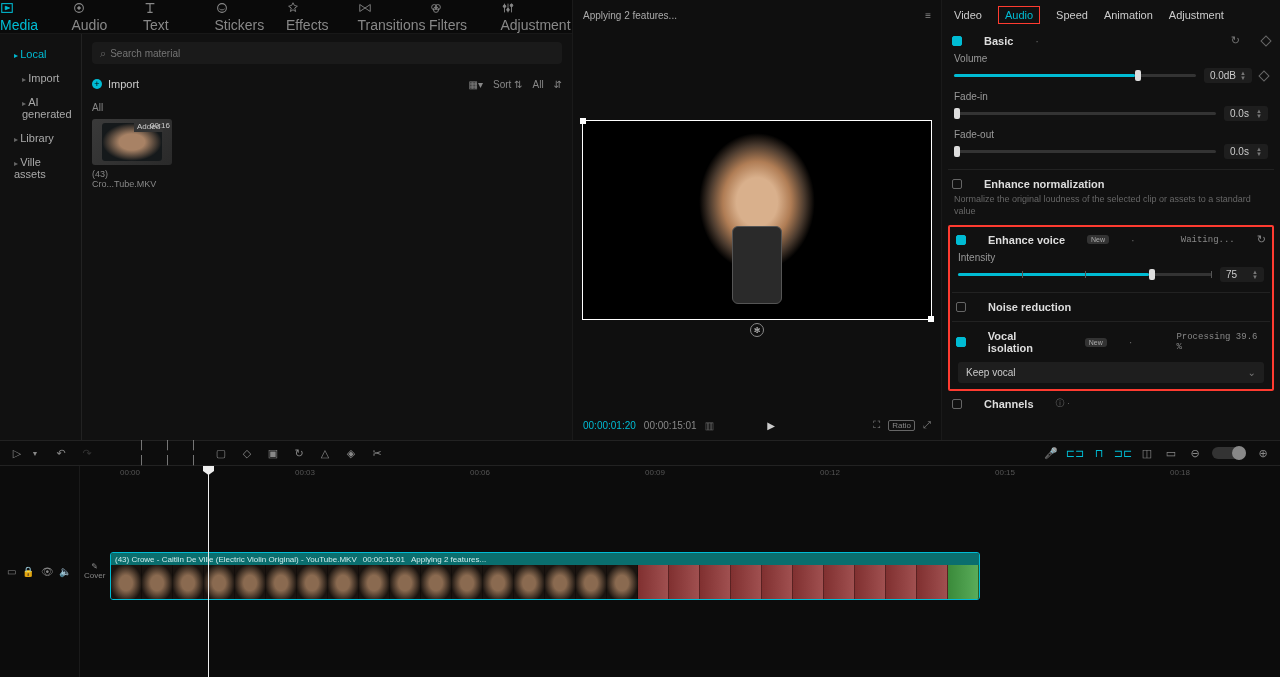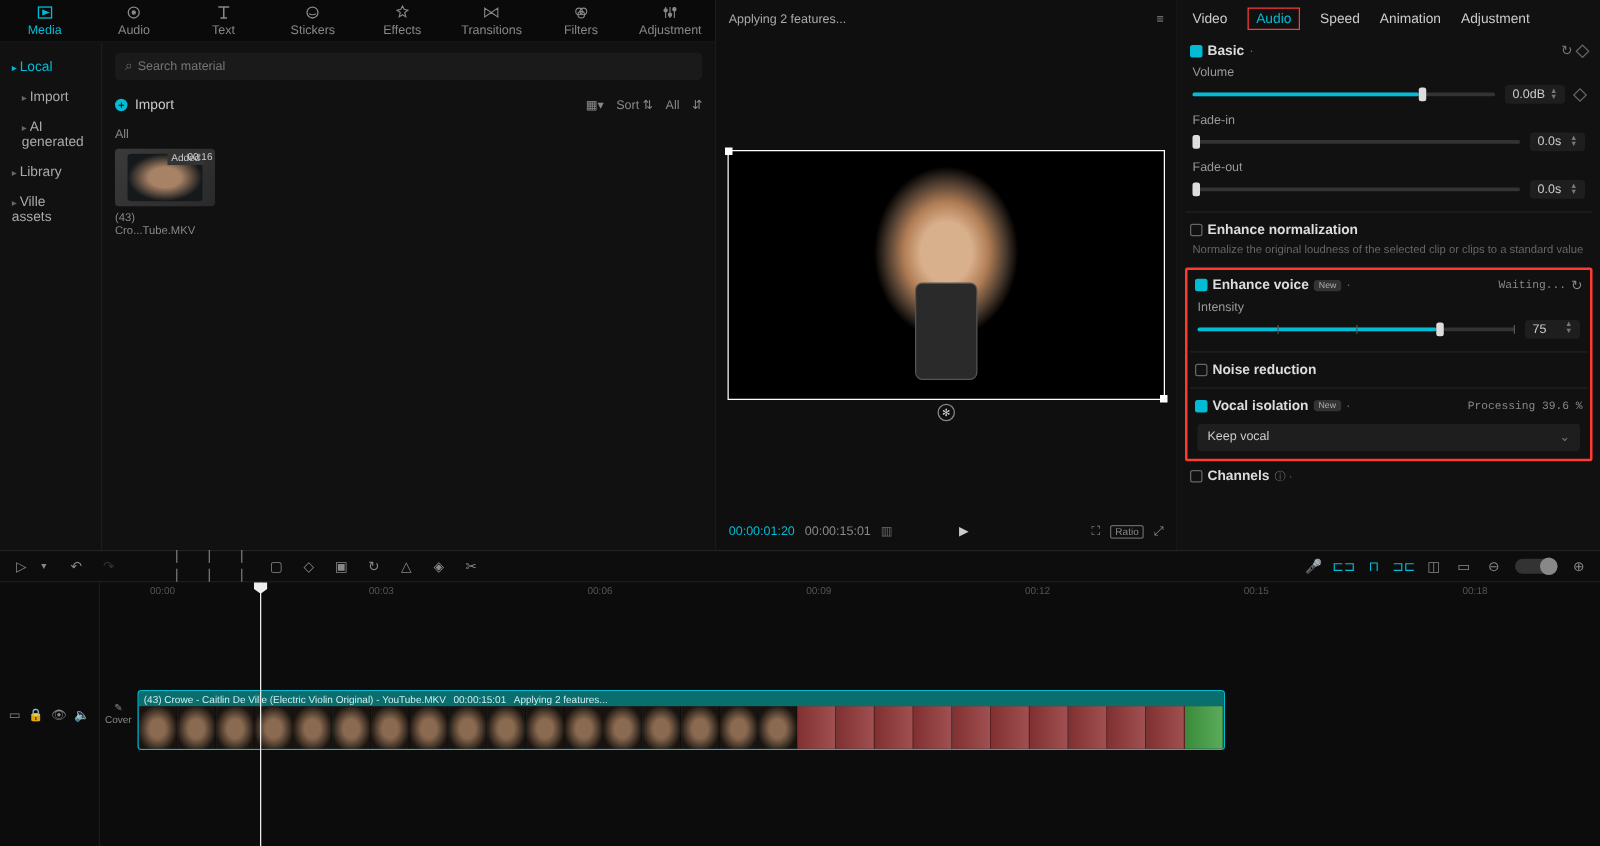--- a/index.html
+++ b/index.html
@@ -1,22 +1,22 @@
 <!DOCTYPE html>
 <html><head>
 <meta charset="utf-8">
 <style>
 * { margin:0; padding:0; box-sizing:border-box; }
 body { background:#0a0a0a; color:#ccc; font-family:Arial,sans-serif; font-size:11px; width:1280px; height:677px; overflow:hidden; user-select:none; }
 .app { display:flex; flex-direction:column; height:677px; }
 
 
 .top { display:flex; height:440px; }
-.left-panel { width:82px; background:#111; border-right:1px solid #222; display:flex; flex-direction:column;align-items:flex-end; }
-.tool-tab { flex:1; display:flex; flex-direction:column; align-items:center; justify-content:center; font-size:10px; color:#888; cursor:pointer; gap:2px; }
+.left-panel { width:82px; background:#111; border-right:1px solid #222; display:flex; flex-direction:column; }
+.tool-tab { flex:1; display:flex; flex-direction:column; justify-content:center; font-size:14px; color:#888; cursor:pointer; gap:2px; }
 .tool-tab.active { color:#00bcd4; }
 .tool-tab svg { width:14px; height:14px; }
 .side-list { padding:8px 0; }
 .side-item { display:block; padding:6px 14px; font-size:11px; color:#aaa; cursor:pointer; }
 .side-item.active { color:#00bcd4; }
 .side-item::before { content:"▸ "; font-size:8px; color:#666; }
 .side-item.active::before { color:#00bcd4; }
 
 .tool-row { display:flex; background:#0a0a0a; height:34px; border-bottom:1px solid #181818; width:570px; position:absolute; top:0; left:0; }
 .library { position:relative; width:490px; background:#111; }
@@ -50,21 +50,21 @@
 .tc2 { color:#888; }
 .play-btn { margin:0 auto; cursor:pointer; }
 .prev-foot .right-ctrl { margin-left:auto; display:flex; gap:8px; align-items:center; color:#888; }
 .ratio { border:1px solid #666; padding:0 3px; font-size:8px; border-radius:2px; }
 
 
 .inspector { flex:1; background:#111; display:flex; flex-direction:column; padding:0 6px 6px; overflow:hidden; }
 .insp-tabs { display:flex; gap:16px; height:30px; align-items:center; padding:0 6px; font-size:11px; }
 .insp-tab { color:#ccc; cursor:pointer; }
 .insp-tab.active { color:#00bcd4; border:1px solid #ff3b30; padding:2px 6px; }
-.section-row { display:flex; align-items:center; gap:4px; padding:4px 4px; font-size:11px; }
+.section-row { display:flex; align-items:center; gap:22px; padding:4px 4px; font-size:11px; }
 .chk { width:10px; height:10px; border:1px solid #666; border-radius:2px; display:inline-block; }
 .chk.on { background:#00bcd4; border-color:#00bcd4; }
 .sec-label { font-weight:bold; color:#ddd; }
 .spacer { flex:1; }
 .diamond { width:8px; height:8px; border:1px solid #666; transform:rotate(45deg); }
 .field { padding:2px 6px 6px; }
 .field-label { font-size:10px; color:#999; margin-bottom:4px; }
 .slider-row { display:flex; align-items:center; gap:8px; }
 .slider { flex:1; height:3px; background:#333; position:relative; border-radius:2px; }
 .slider .fill { position:absolute; height:3px; background:#00bcd4; border-radius:2px; }
@@ -290,21 +290,21 @@
               <span class="stepper">▲<br>▼</span>
             </div>
         </div>
       </div>
 
       <div style="height:1px;background:#222;margin:4px 0"></div>
       <div class="section-row">
         <span class="chk"></span>
         <span class="sec-label">Enhance normalization</span>
       </div>
-      <div class="subtext">Normalize the original loudness of the selected clip or clips to a standard value</div>
+      <div class="subtext">Normalize the original loudness of the selected clip or assets to a standard value</div>
 
       <div class="highlight-box">
         <div class="section-row">
           <span class="chk on"></span>
           <span class="sec-label">Enhance voice</span>
           <span class="pill">New</span>
           <span style="color:#666">·</span>
           <span class="spacer"></span>
           <span class="status-txt">Waiting...</span>
           <span style="color:#888">↻</span>

